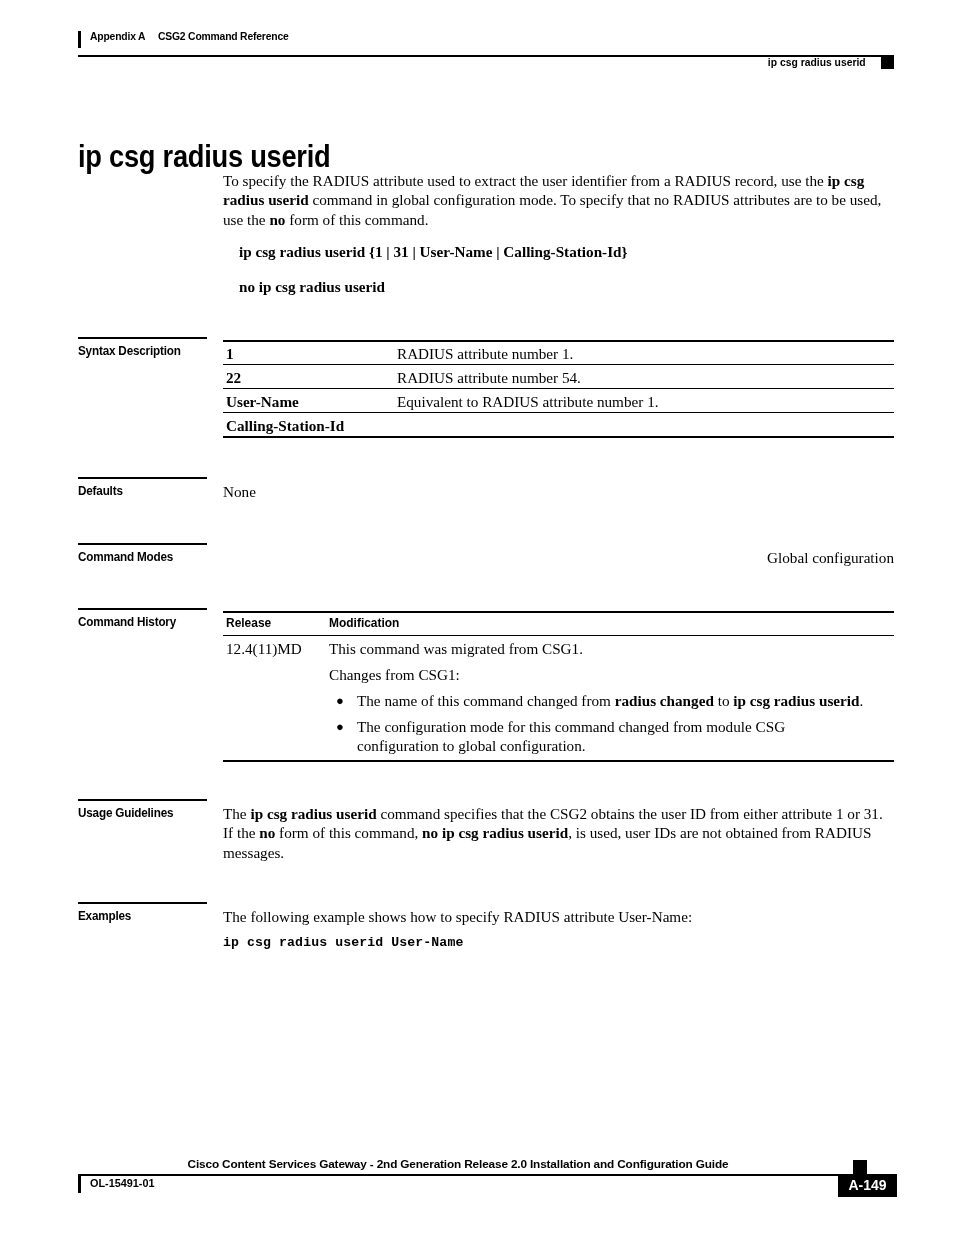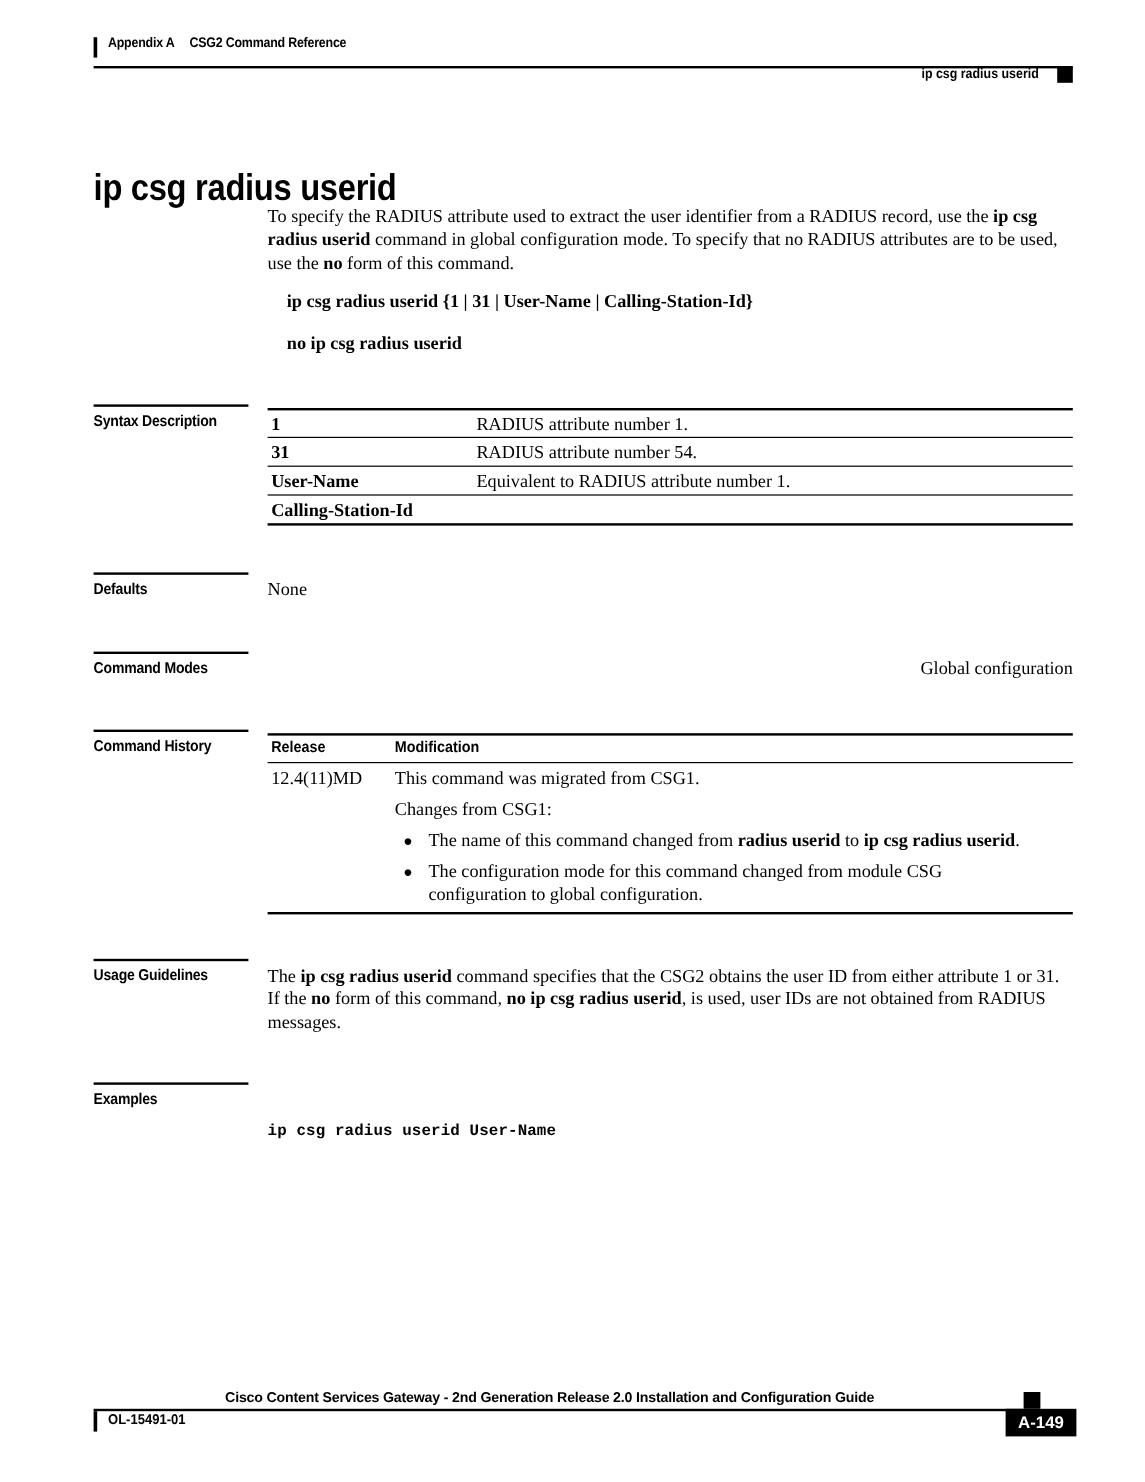--- a/index.html
+++ b/index.html
@@ -275,21 +275,21 @@
 
   <div class="label-rule" style="top:337px;"></div>
   <div class="label-col" style="top:343px;">Syntax Description</div>
 
   <div class="rule thick" style="left:223px; top:340px; width:671px;"></div>
 
   <div class="tbl-cell b" style="left:226px; top:344px;">1</div>
   <div class="tbl-cell" style="left:397px; top:344px;">RADIUS attribute number 1.</div>
   <div class="rule" style="left:223px; top:364px; width:671px;"></div>
 
-  <div class="tbl-cell b" style="left:226px; top:368px;">31</div>
+  <div class="tbl-cell b" style="left:226px; top:368px;">22</div>
   <div class="tbl-cell" style="left:397px; top:368px;">RADIUS attribute number 54.</div>
   <div class="rule" style="left:223px; top:388px; width:671px;"></div>
 
   <div class="tbl-cell b" style="left:226px; top:392px;">User-Name</div>
   <div class="tbl-cell" style="left:397px; top:392px;">Equivalent to RADIUS attribute number 1.</div>
   <div class="rule" style="left:223px; top:412px; width:671px;"></div>
 
   <div class="tbl-cell b" style="left:226px; top:416px;">Calling-Station-Id</div>
   <div class="rule thick" style="left:223px; top:436px; width:671px;"></div>
 
@@ -308,36 +308,37 @@
   <div class="tbl-head" style="left:226px; top:615px;">Release</div>
   <div class="tbl-head" style="left:329px; top:615px;">Modification</div>
   <div class="rule" style="left:223px; top:635px; width:671px;"></div>
 
   <div class="tbl-cell" style="left:226px; top:639px;">12.4(11)MD</div>
   <div class="tbl-cell" style="left:329px; top:639px;">This command was migrated from CSG1.</div>
   <div class="tbl-cell" style="left:329px; top:665px;">Changes from CSG1:</div>
 
   <div class="bullet-row" style="top:691px;">
     <span class="bdot">●</span>
-    <span class="btxt"><span>The name of this command changed from </span><b>radius userid</b><span> to </span><b>ip csg radius userid</b><span>.</span></span>
+    <span class="btxt"><span>The name of this command changed from </span><b>radius changed</b><span> to </span><b>ip csg radius userid</b><span>.</span></span>
   </div>
 
   <div class="bullet-row" style="top:717px; width:490px;">
     <span class="bdot">●</span>
     <span class="btxt">The configuration mode for this command changed from module CSG configuration to global configuration.</span>
   </div>
 
   <div class="rule thick" style="left:223px; top:760px; width:671px;"></div>
 
   <div class="label-rule" style="top:799px;"></div>
   <div class="label-col" style="top:805px;">Usage Guidelines</div>
   <div class="body-text" style="top:804px;"><span>The </span><b>ip csg radius userid</b><span> command specifies that the CSG2 obtains the user ID from either attribute 1 or 31. If the </span><b>no</b><span> form of this command, </span><b>no ip csg radius userid</b><span>, is used, user IDs are not obtained from RADIUS messages.</span></div>
 
   <div class="label-rule" style="top:902px;"></div>
   <div class="label-col" style="top:908px;">Examples</div>
+  <div class="body-text" style="top:907px;">The following example shows how to specify RADIUS attribute User-Name:</div>
   <div class="code-line" style="top:935px;">ip csg radius userid User-Name</div>
 
   <div class="footer-title">Cisco Content Services Gateway - 2nd Generation Release 2.0 Installation and Configuration Guide</div>
   <div class="footer-sq"></div>
   <div class="footer-rule"></div>
   <div class="footer-bar"></div>
   <div class="footer-doc">OL-15491-01</div>
   <div class="footer-page">A-149</div>
 
 </div>

